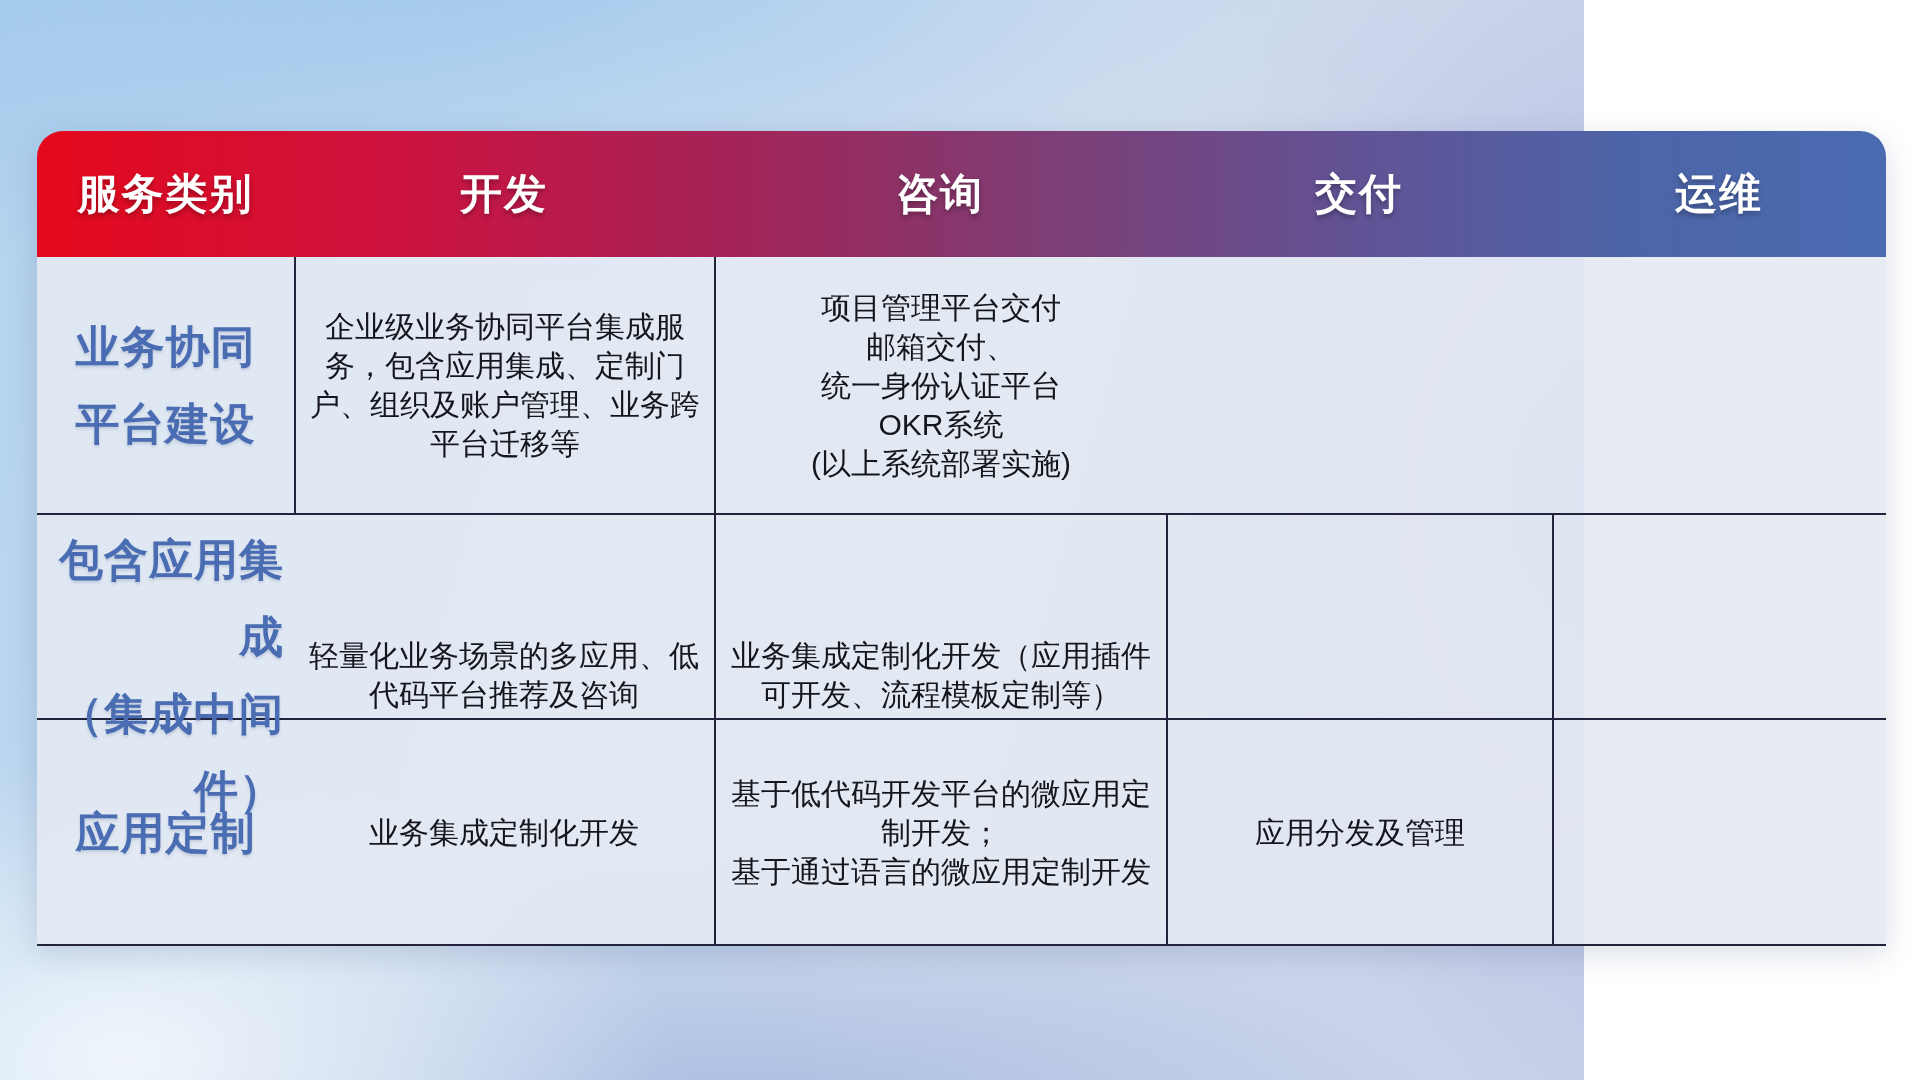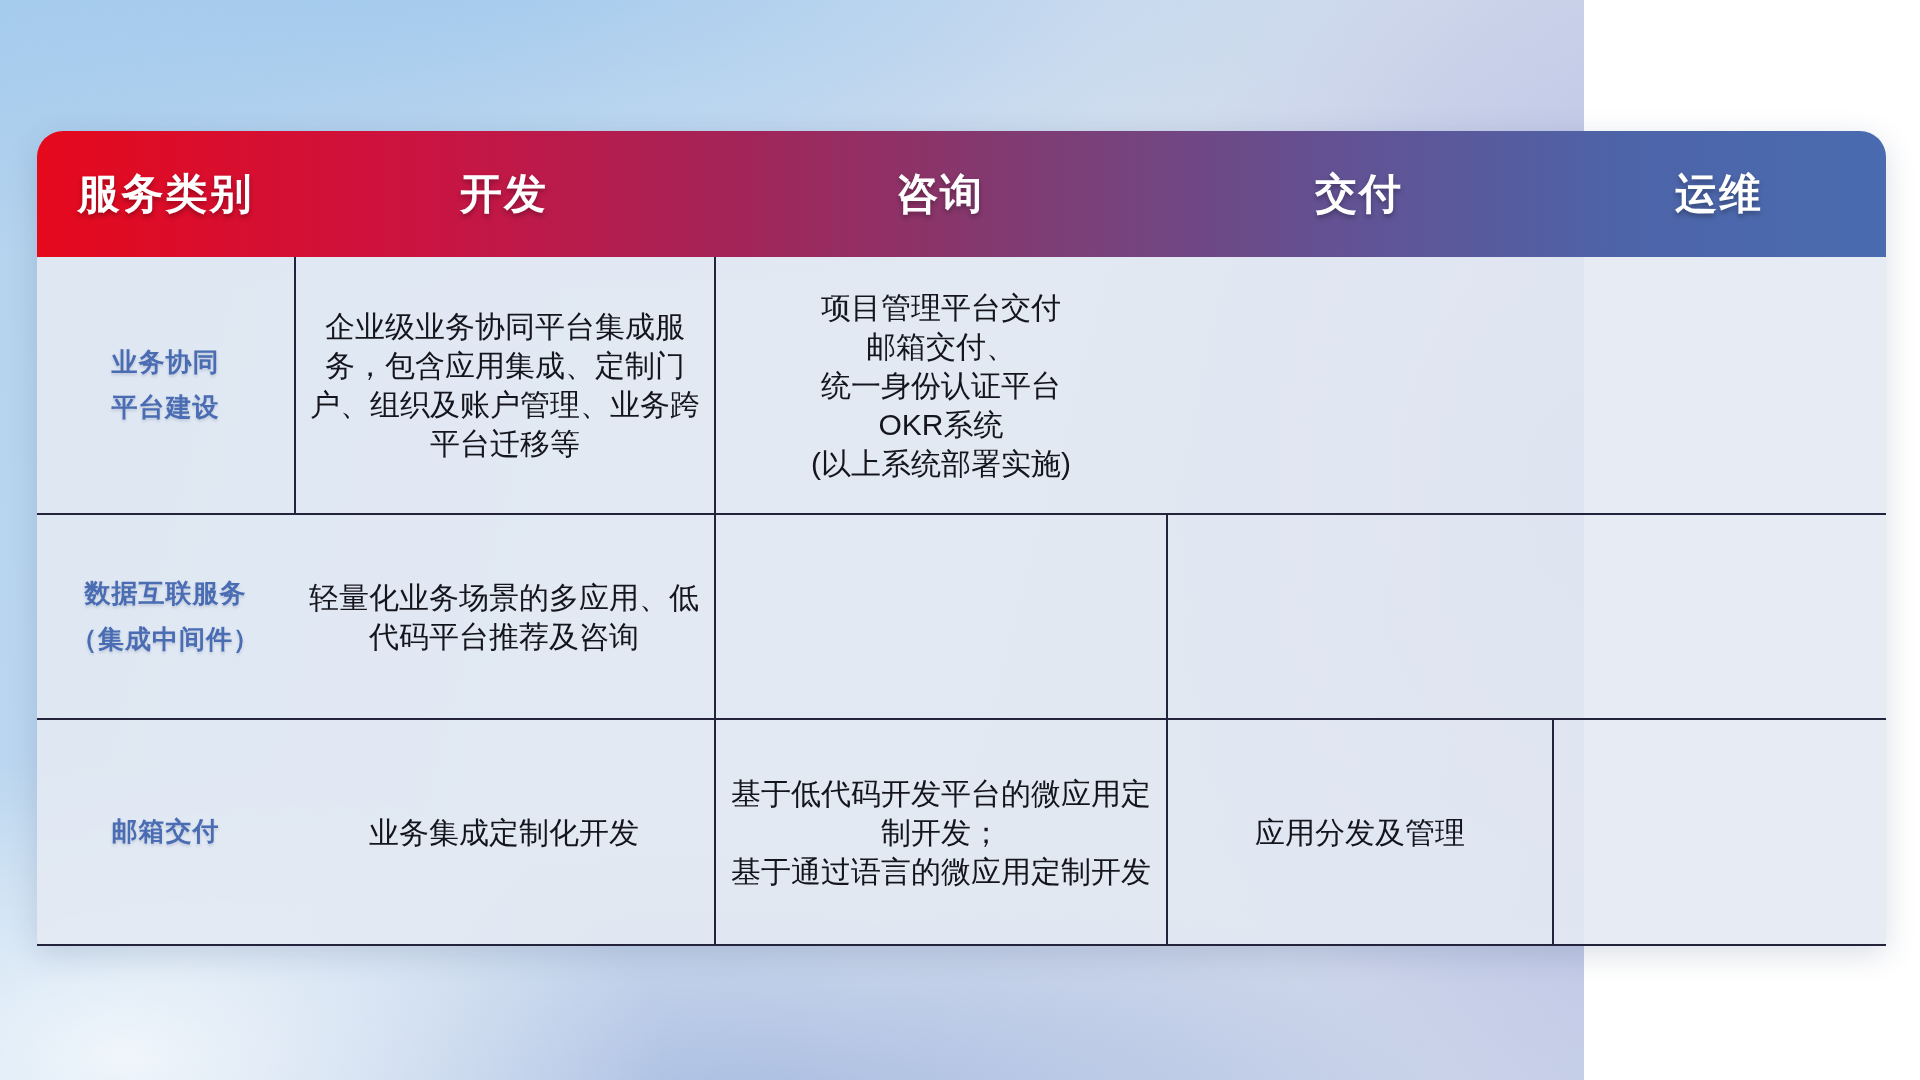--- a/index.html
+++ b/index.html
@@ -80,26 +80,27 @@
     box-sizing: border-box;
     font-size: 30px;
     line-height: 1.3;
     color: #15151d;
     white-space: pre-line;
   }
   .td.vline {
     border-left: 2px solid #23233b;
   }
   .td.category {
-    font-size: 26px;
+    font-size: 44px;
     font-weight: bold;
     color: #4a6cb3;
     line-height: 1.75;
     letter-spacing: 1px;
     text-shadow: 0 2px 3px rgba(40,60,110,0.18);
+    text-align: right;
   }
 </style>
 </head>
 <body>
 
 <div class="page">
   <div class="service-table">
 
     <div class="thead">
       <div class="th">服务类别</div>
@@ -116,29 +117,30 @@
 平台建设</div>
         <div class="td vline">企业级业务协同平台集成服务，包含应用集成、定制门户、组织及账户管理、业务跨平台迁移等</div>
         <div class="td vline">项目管理平台交付
 邮箱交付、
 统一身份认证平台
 OKR系统
 (以上系统部署实施)</div>
       </div>
 
       <div class="tr r2">
-        <div class="td category">数据互联服务
+        <div class="td category">包含应用集成
 （集成中间件）</div>
         <div class="td">轻量化业务场景的多应用、低代码平台推荐及咨询</div>
+        <div class="td vline">业务集成定制化开发（应用插件可开发、流程模板定制等）</div>
         <div class="td vline"></div>
         <div class="td vline"></div>
       </div>
 
       <div class="tr r3">
-        <div class="td category">邮箱交付</div>
+        <div class="td category">应用定制</div>
         <div class="td">业务集成定制化开发</div>
         <div class="td vline">基于低代码开发平台的微应用定制开发；
 基于通过语言的微应用定制开发</div>
         <div class="td vline">应用分发及管理</div>
         <div class="td vline"></div>
       </div>
 
     </div>
   </div>
 </div>

